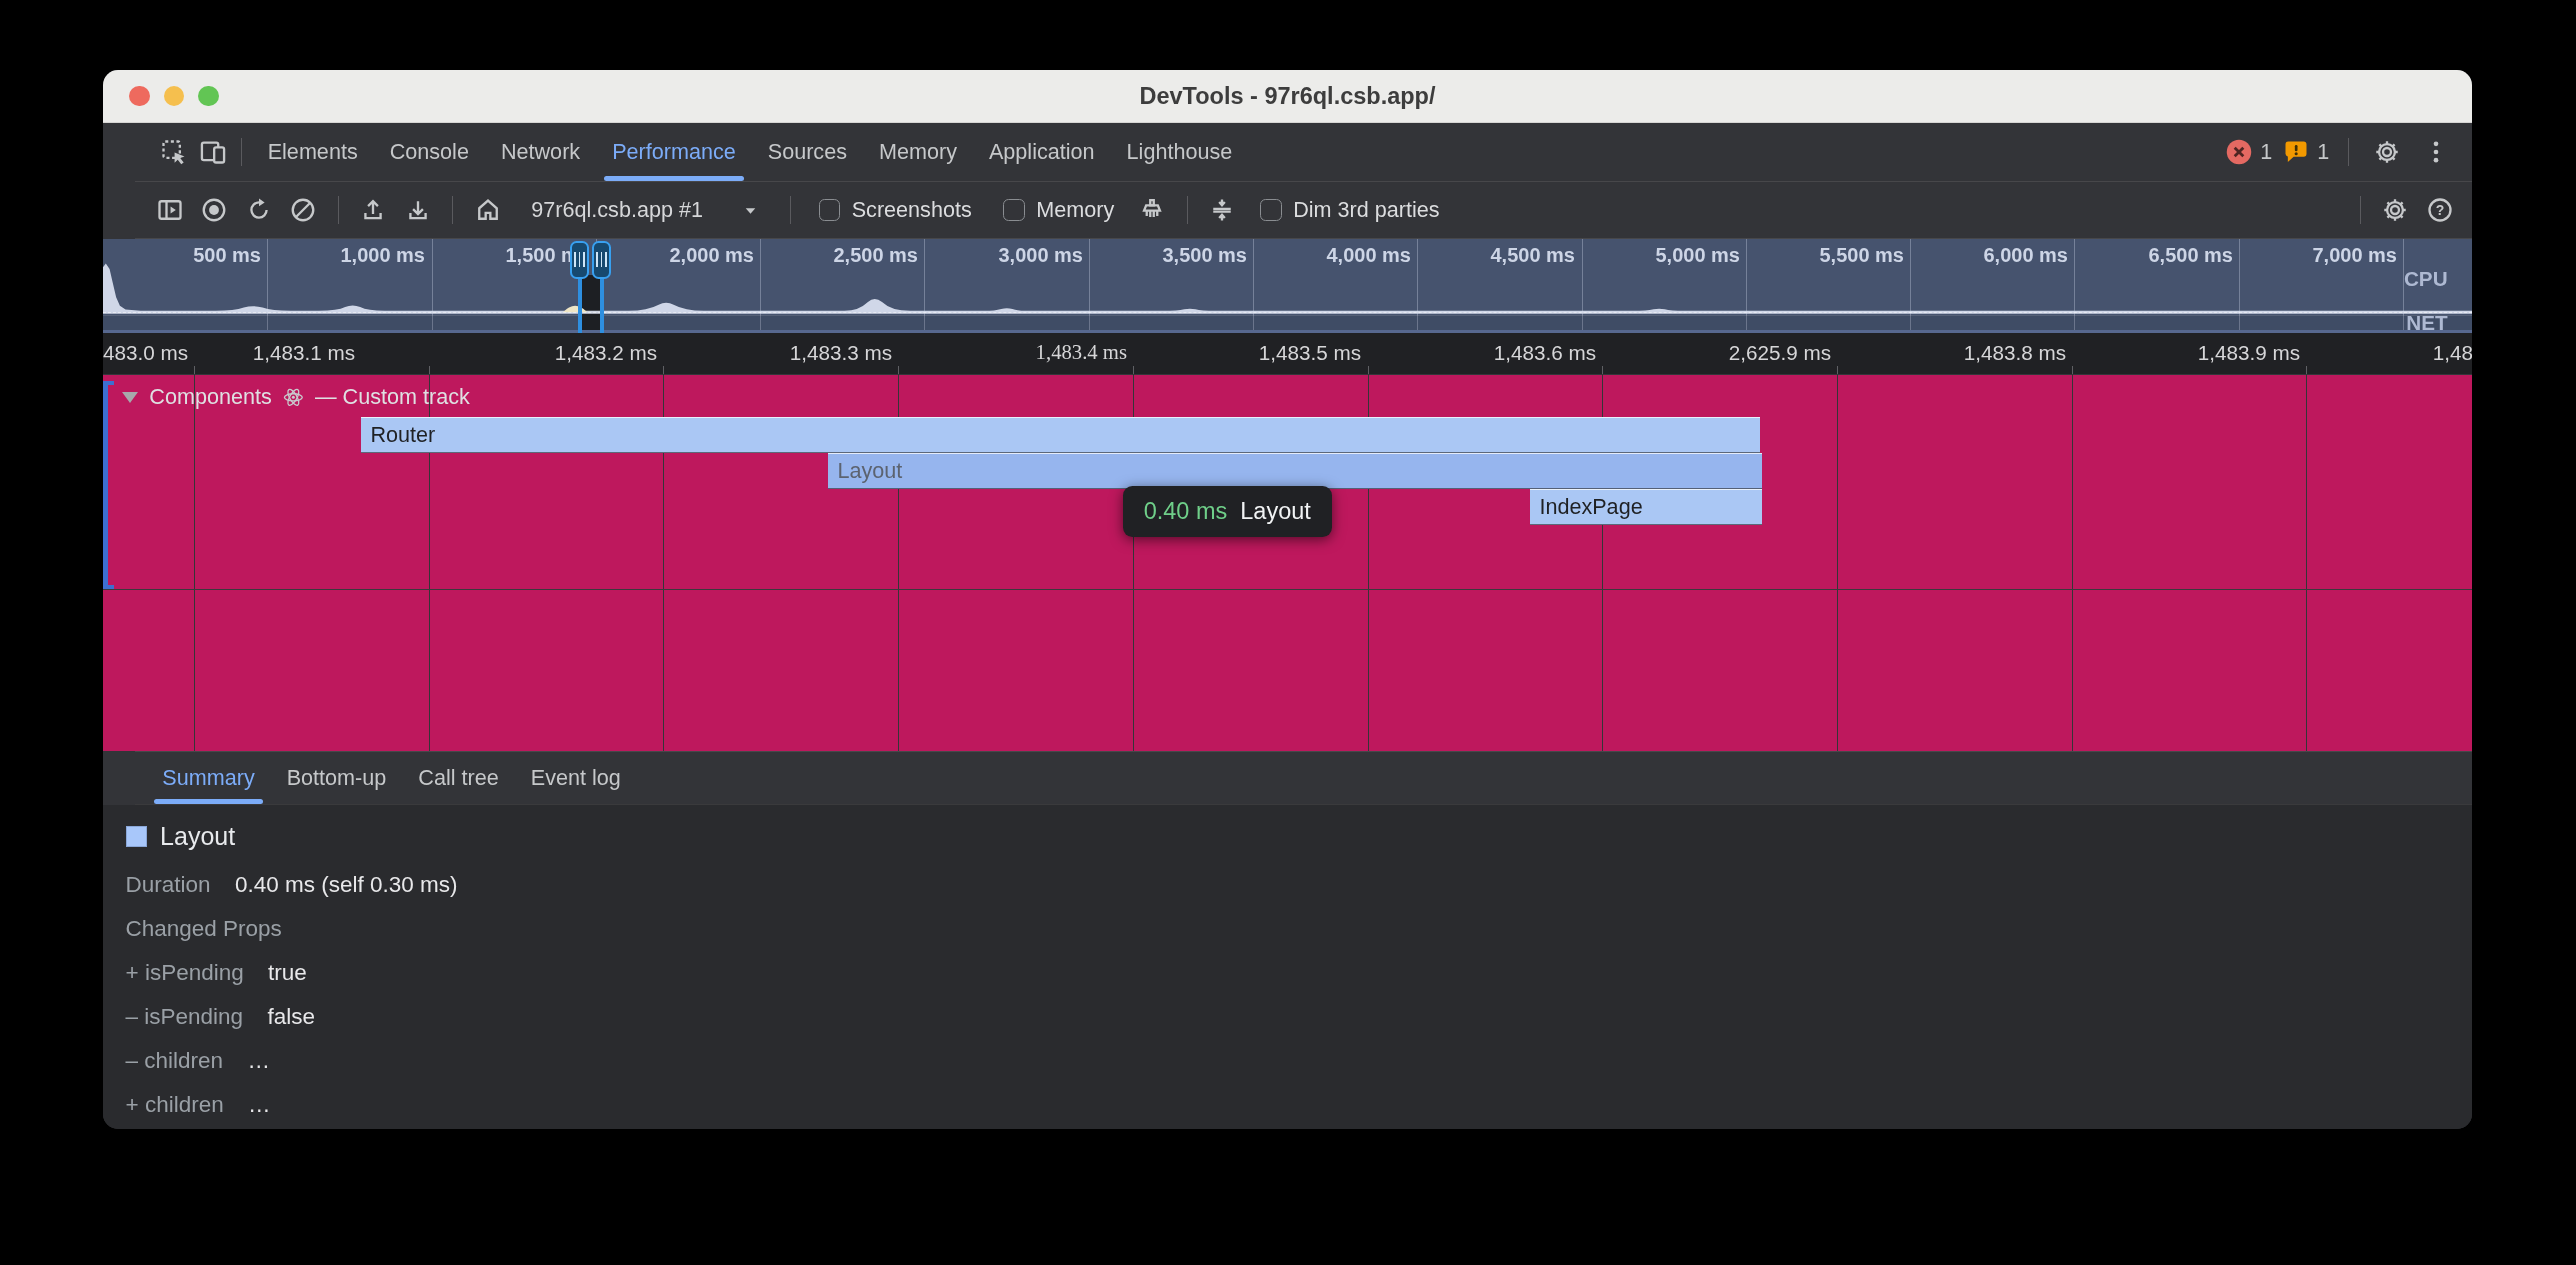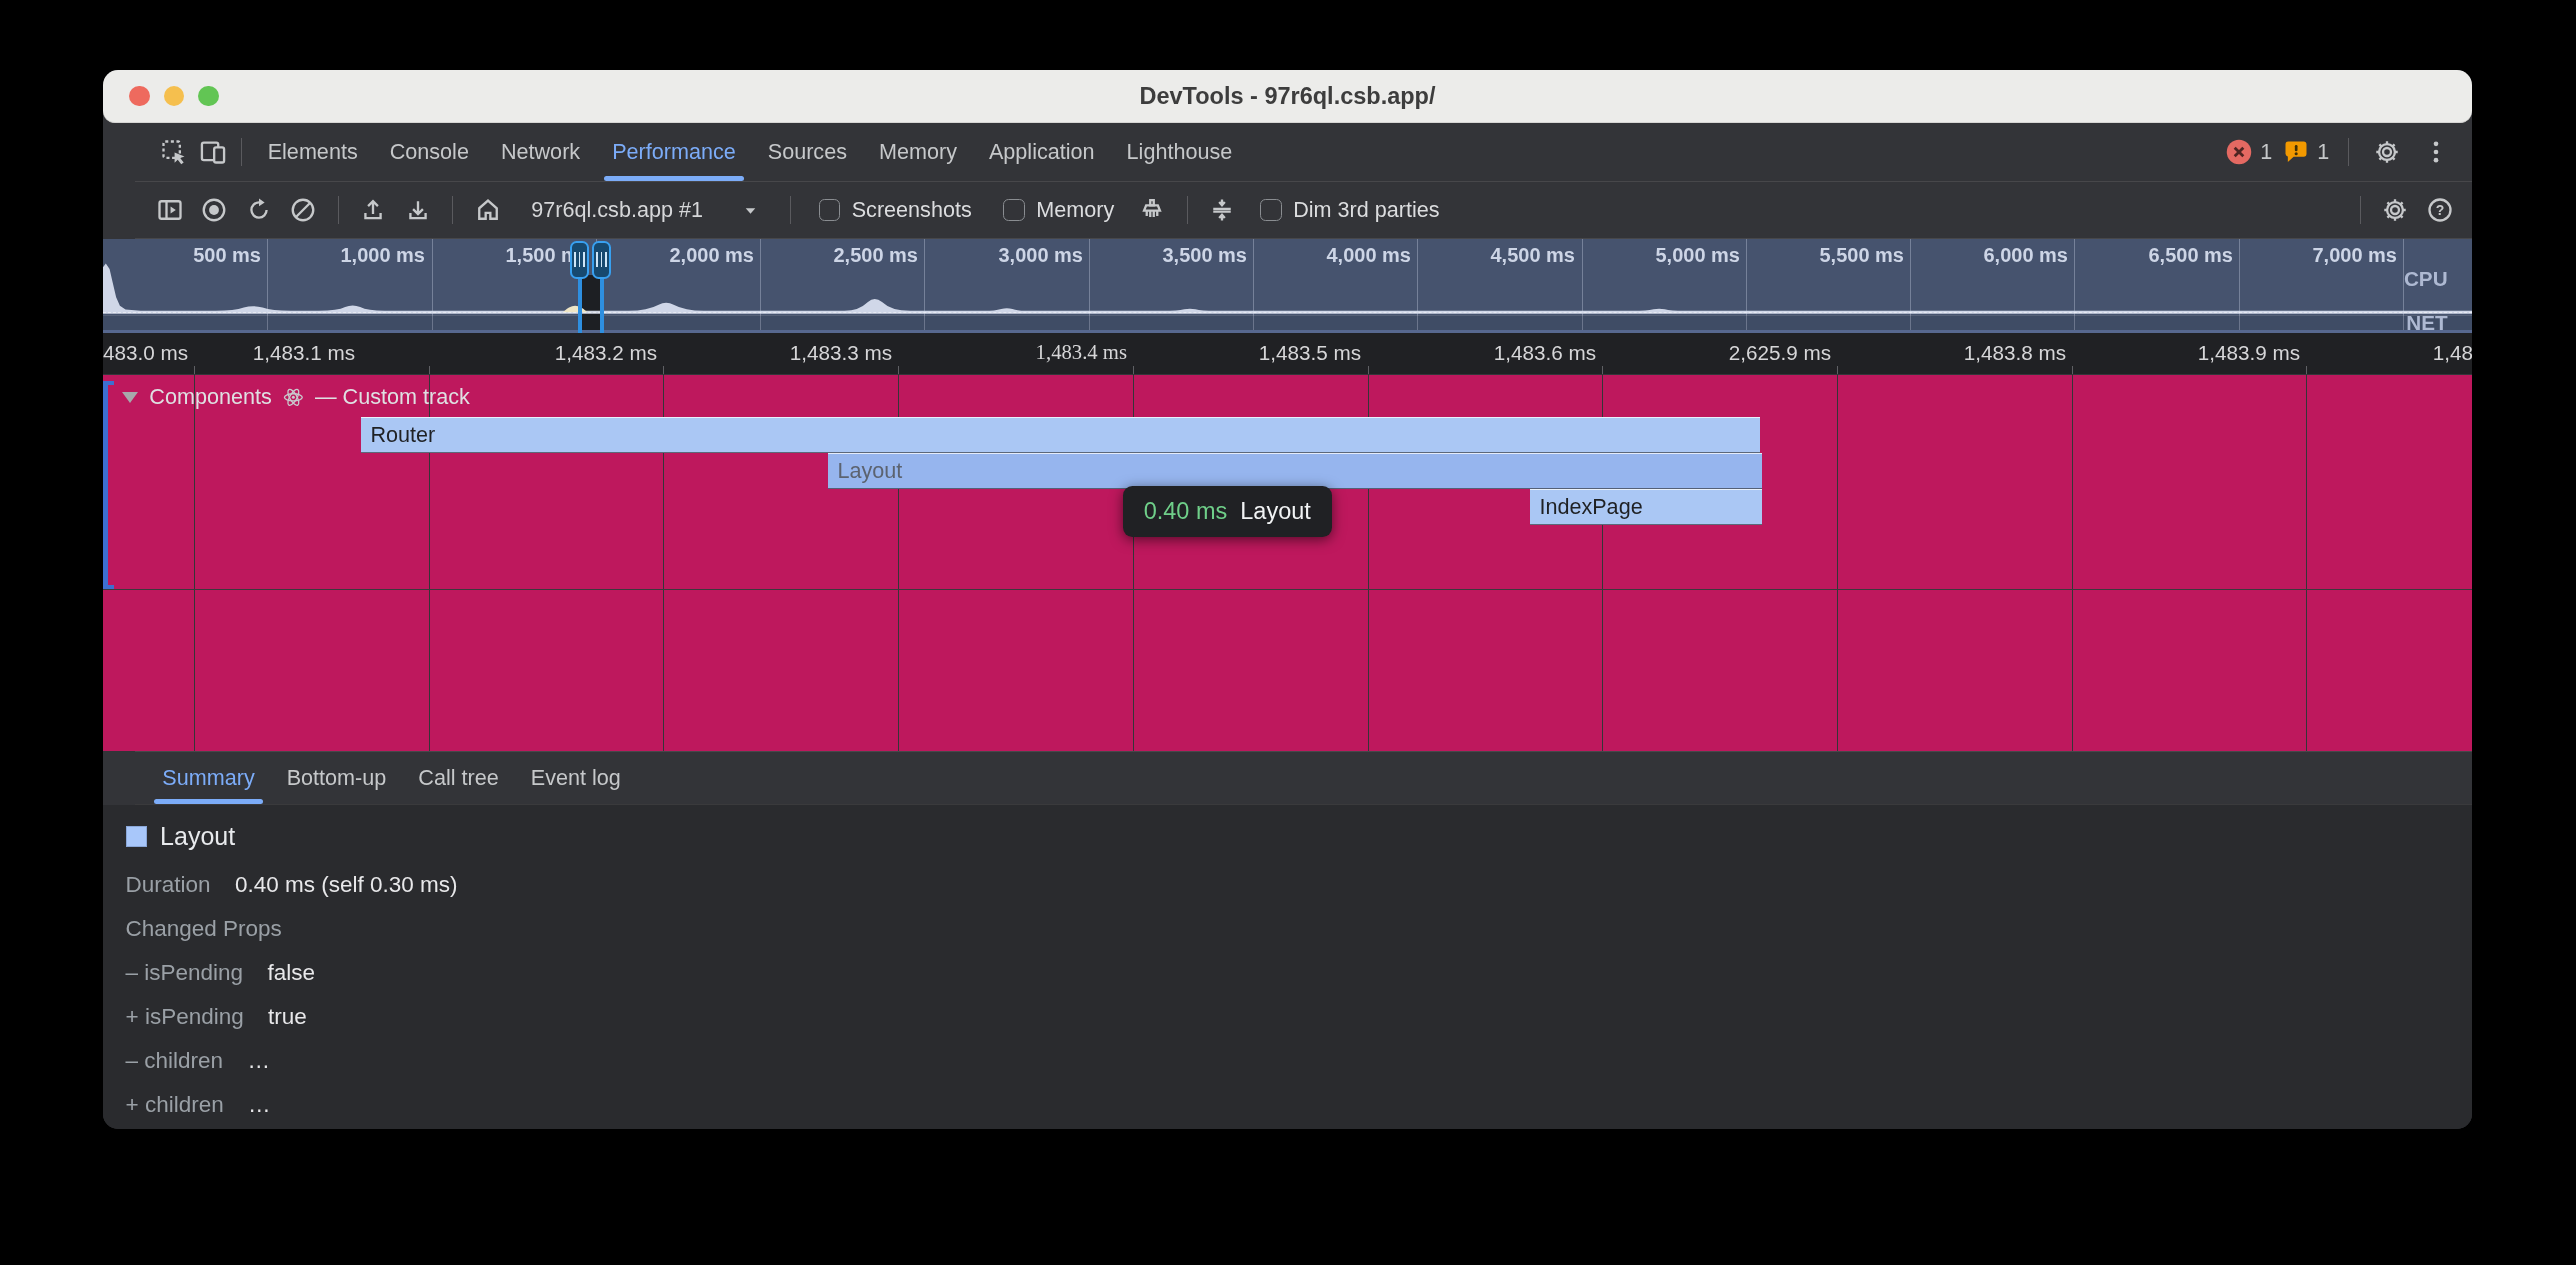--- a/index.html
+++ b/index.html
@@ -4,21 +4,21 @@
 <style>
   * { margin:0; padding:0; box-sizing:border-box; }
   html,body { width:2576px; height:1265px; background:#000; overflow:hidden;
               font-family:"Liberation Sans", sans-serif; }
   .window { position:absolute; left:103px; top:70px; width:2369px; height:1059px;
             border-radius:15px; overflow:hidden; background:#333438;
             box-shadow:0 22.5px 75px rgba(0,0,0,.7); }
 
   
   .titlebar { height:53px; background:#ececea; border-bottom:0.9px solid #d6d5d3;
-              display:flex; align-items:center; position:relative;border-radius:12px; }
+              display:flex; align-items:center; position:relative; }
   .lights { position:absolute; left:26px; top:0; height:100%; display:flex; align-items:center; gap:14px; }
   .light { width:20.7px; height:20.7px; border-radius:50%; }
   .light.red { background:#ee6a5e; } .light.yellow { background:#f5bf4e; } .light.green { background:#62c554; }
   .win-title { flex:1; text-align:center; font-size:23.5px; font-weight:bold; color:#3d3d3d; }
 
   
   .bar { display:flex; align-items:center; background:#333438;margin-left:32px; }
   .tabbar { height:59px; border-bottom:0.9px solid #47474a; padding:0 9.4px 0 19px; }
   .ptoolbar { height:57px; border-bottom:0.9px solid #47474a; padding:0 13px 0 15px; gap:5.6px; }
   .vsep { width:0.9px; height:28px; background:#5a5a5e; margin:0 9.4px; flex:none; }
@@ -413,28 +413,28 @@
     </div>
     <div id="sum-rows">
         <div class="sum-row">
           <span class="sum-key">Duration</span>
           <span class="sum-val">0.40 ms (self 0.30 ms)</span>
         </div>
         <div class="sum-row">
           <span class="sum-key">Changed Props</span>
         </div>
         <div class="sum-row">
+          <span class="sum-key">+ isPending</span>
+          <span class="sum-val">true</span>
+        </div>
+        <div class="sum-row">
           <span class="sum-key">– isPending</span>
           <span class="sum-val">false</span>
         </div>
         <div class="sum-row">
-          <span class="sum-key">+ isPending</span>
-          <span class="sum-val">true</span>
-        </div>
-        <div class="sum-row">
           <span class="sum-key">– children</span>
           <span class="sum-val">…</span>
         </div>
         <div class="sum-row">
           <span class="sum-key">+ children</span>
           <span class="sum-val">…</span>
         </div>
       </div>
   </div>
 

